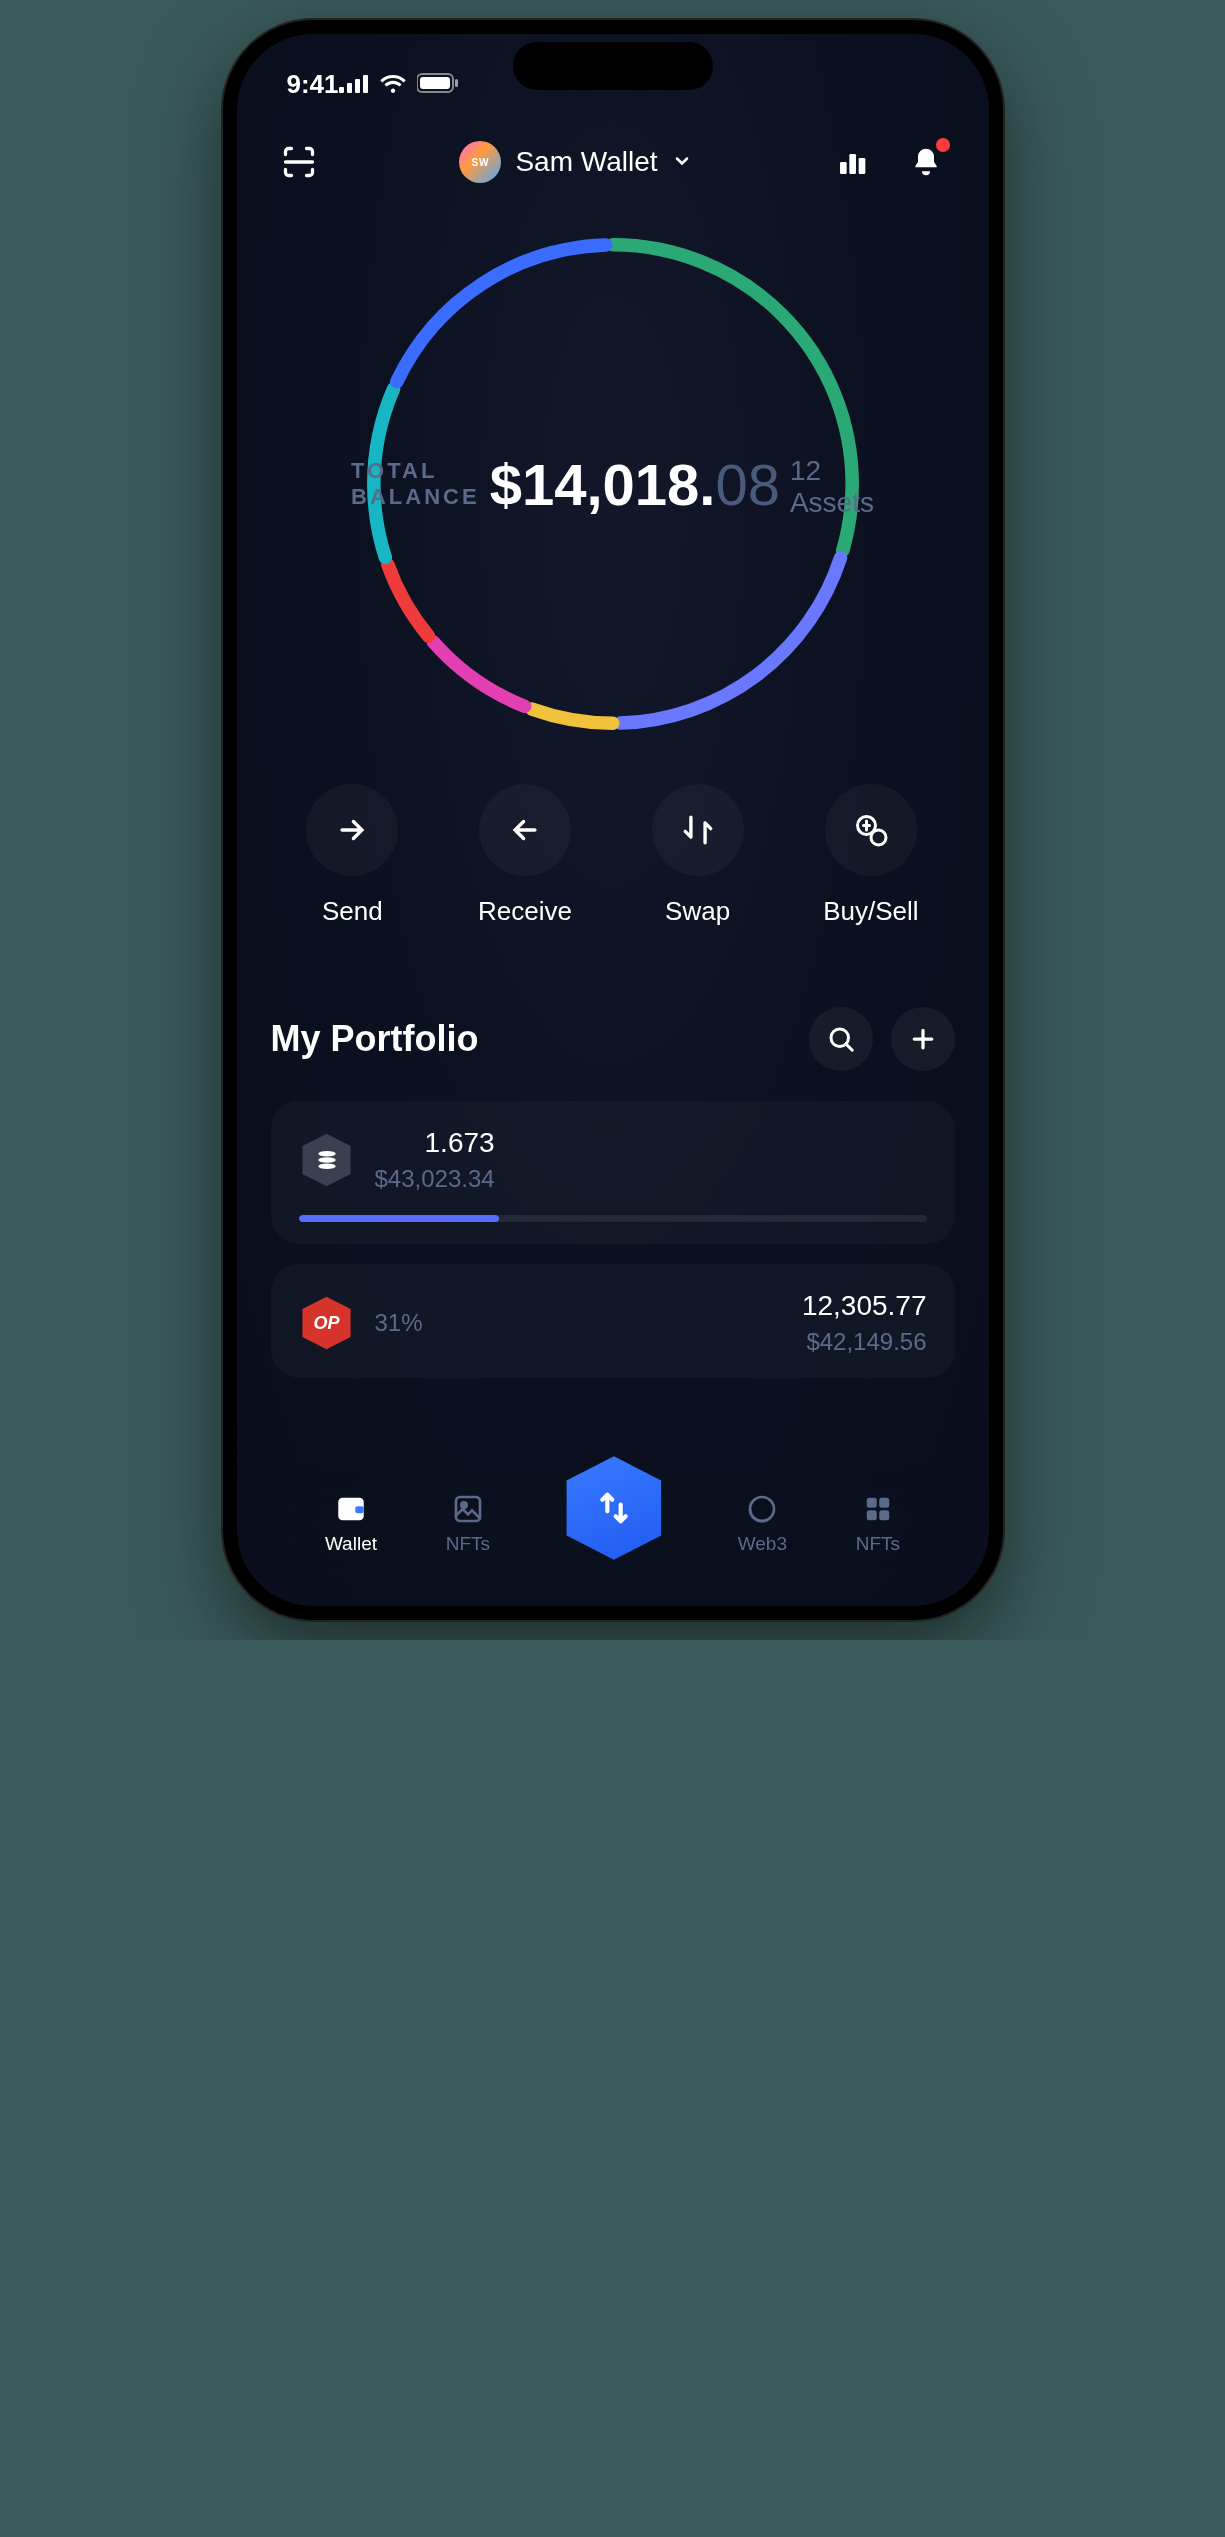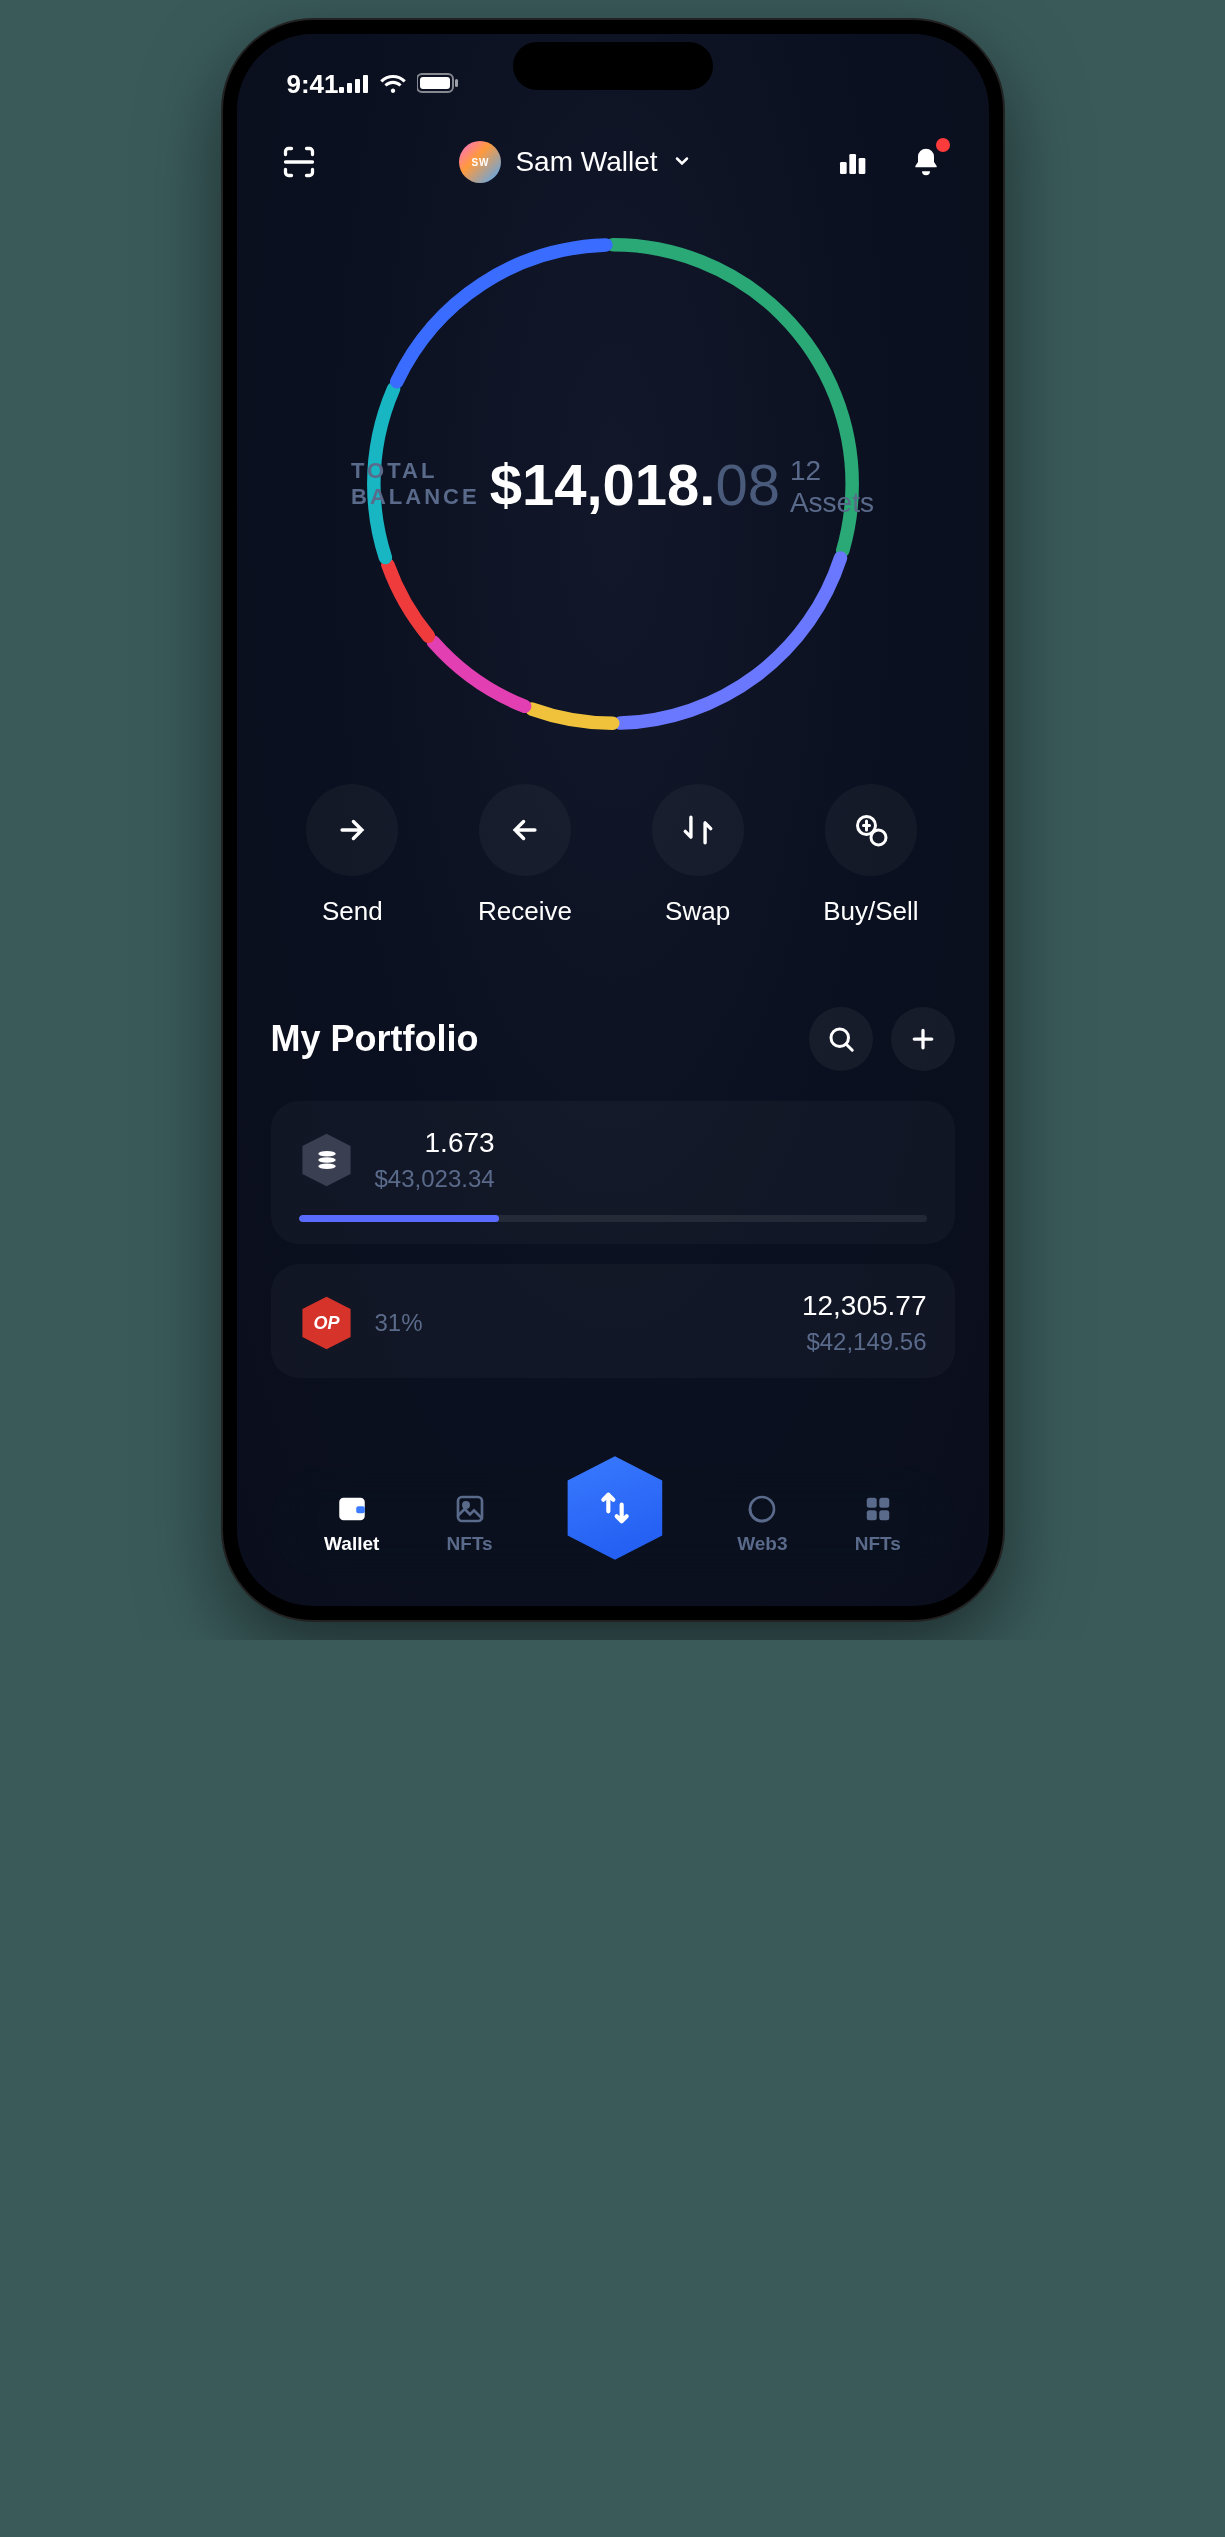--- a/index.html
+++ b/index.html
@@ -126,21 +126,20 @@
   .progress-fill { height:100%; background:#5a6cff; border-radius:4px; }
 
   .bottom-bar {
     position:absolute; bottom:28px; left:34px; right:34px;
     height:110px;
     background: rgba(10,16,30,0.8);
     backdrop-filter: blur(20px);
     border-radius:60px;
     display:flex; align-items:center; justify-content:space-around;
     padding: 0 20px;
-    font-weight: bold;
   }
   .nav-item { display:flex; flex-direction:column; align-items:center; gap:6px; color:#5a6a8a; font-size:19px; }
   .nav-item.active { color:#fff; }
   .nav-icon { width:36px; height:36px; display:flex; align-items:center; justify-content:center; }
   .center-hex {
     width:110px; height:110px;
     background: linear-gradient(160deg,#3a7bff 0%, #1f5af0 100%);
     border-radius:28px;
     transform: rotate(0deg);
     clip-path: polygon(50% 3%, 93% 25%, 93% 75%, 50% 97%, 7% 75%, 7% 25%);

